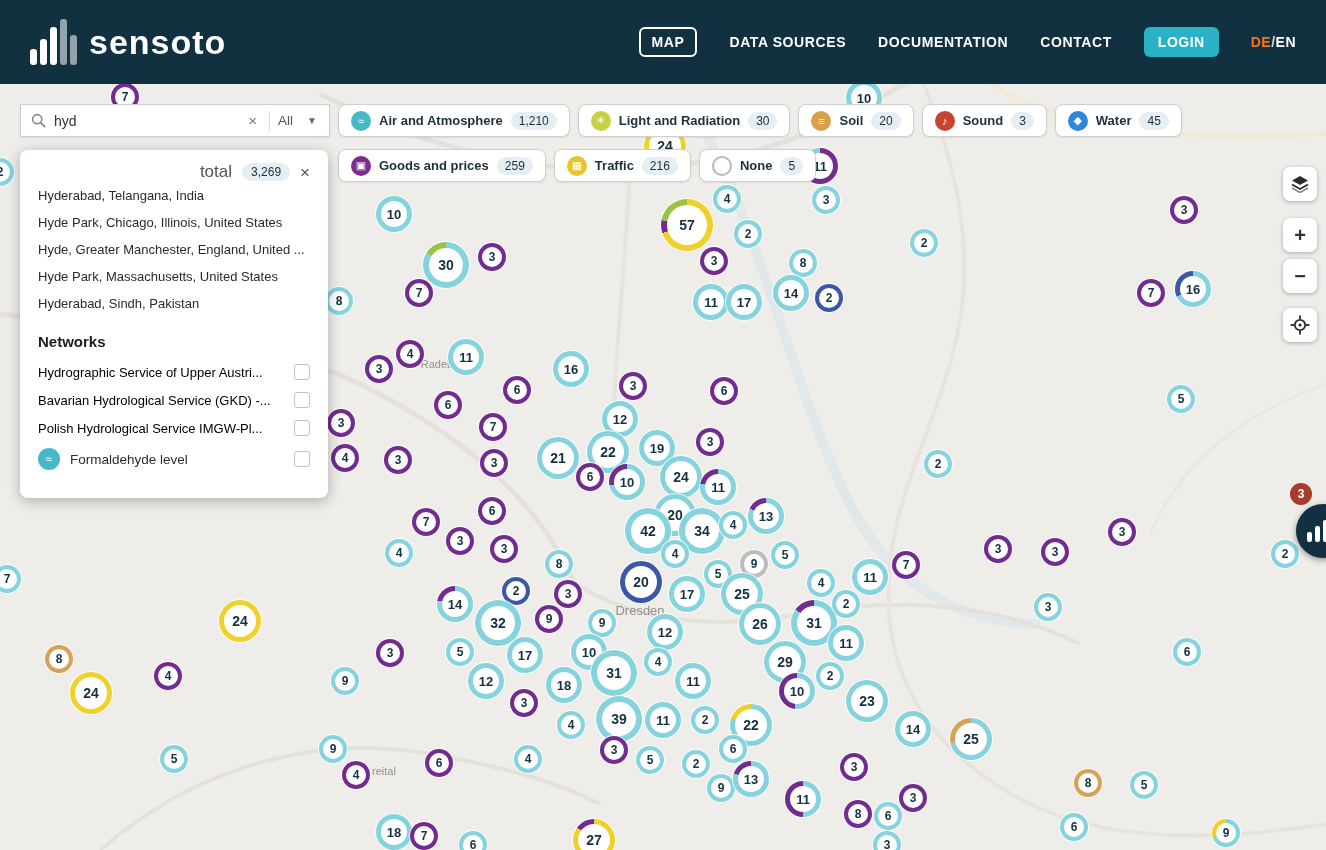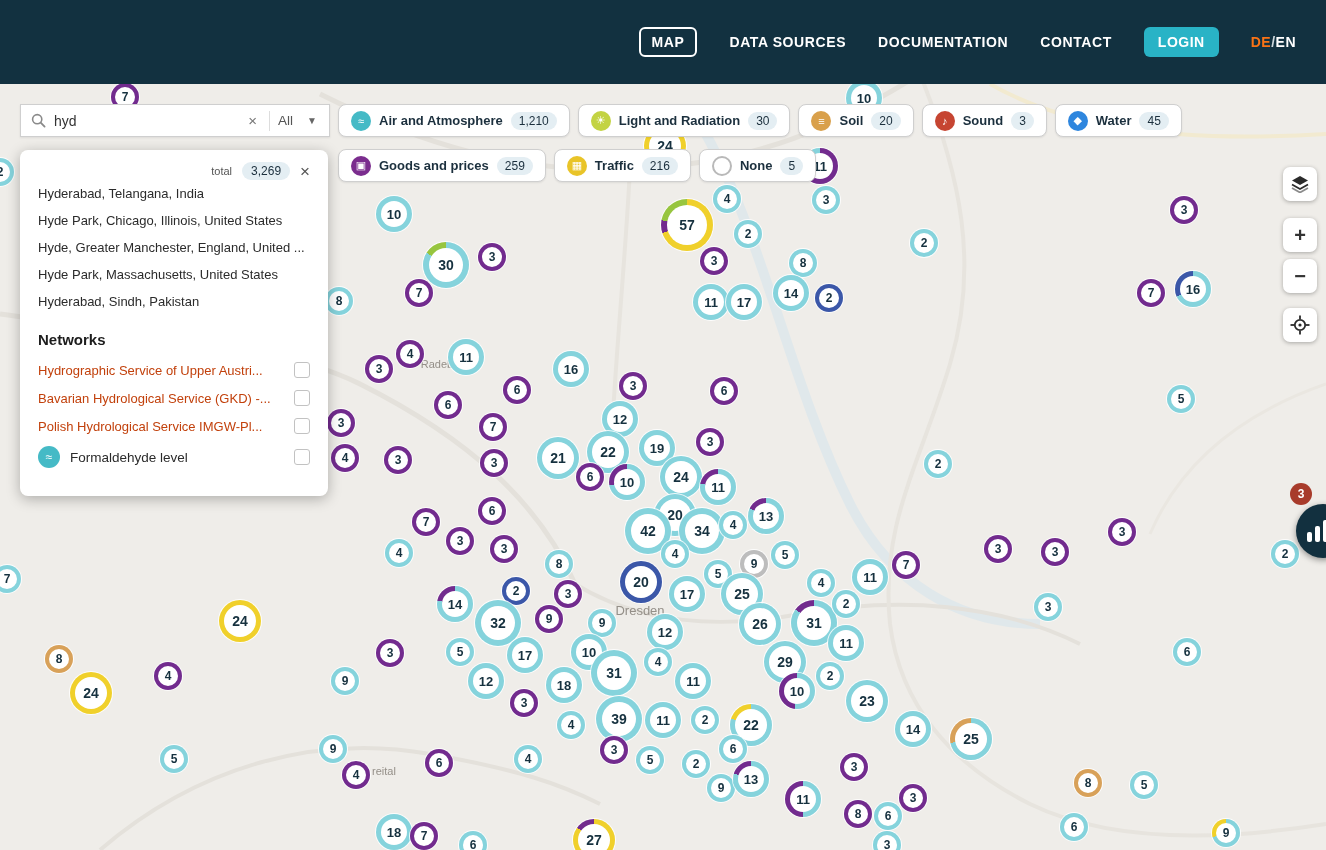--- a/index.html
+++ b/index.html
@@ -47,27 +47,27 @@
   #chips-row-1 { top:104px; }
   #chips-row-2 { top:149px; }
   .chip { display:inline-flex; align-items:center; gap:8px; background:#fff; border:1px solid #cfcfcf; border-radius:8px; padding:0 12px; height:33px; cursor:pointer; box-shadow:0 1px 2px rgba(0,0,0,.08); white-space:nowrap; }
   .chip-icon { width:20px; height:20px; border-radius:50%; display:flex; align-items:center; justify-content:center; color:#fff; font-size:11px; flex:none; }
   .chip-label { font-weight:bold; font-size:13px; color:#1b2f3d; }
   .chip-count { background:#e4eef3; border-radius:10px; padding:2px 8px; font-size:12px; color:#1b2f3d; }
 
   
   .results-panel { position:absolute; left:20px; top:150px; width:308px; background:#fff; border-radius:8px; box-shadow:0 3px 14px rgba(0,0,0,.28); padding:12px 18px 22px; z-index:30; }
   .panel-head { display:flex; align-items:center; justify-content:flex-end; gap:10px; }
-  .total-label { font-size:11px; color:#555; }
+  .total-label { font-size:17px; color:#555; }
   .total-badge { background:#e4eef3; border-radius:10px; padding:2px 9px; font-size:12px; color:#1b2f3d; }
   .panel-close { background:none; border:none; font-size:17px; color:#555; cursor:pointer; line-height:1; }
   .section-title { font-size:15px; font-weight:bold; color:#1d1d1d; margin:16px 0 8px; }
   .loc-item { font-size:13px; color:#2b2b2b; padding:6px 0; cursor:pointer; }
   .net-row { display:flex; align-items:center; justify-content:space-between; padding:6px 0; }
-  .net-label { font-size:13px; color:#c2410c; cursor:pointer; overflow:hidden; text-overflow:ellipsis; white-space:nowrap; max-width:245px; }
+  .net-label { font-size:13px; color:#000000; cursor:pointer; overflow:hidden; text-overflow:ellipsis; white-space:nowrap; max-width:245px; }
   .checkbox { width:16px; height:16px; border:1.5px solid #c2c2c2; border-radius:3px; background:#fff; cursor:pointer; flex:none; }
   .phen-row { display:flex; align-items:center; gap:10px; padding:6px 0; }
   .phen-icon { width:22px; height:22px; border-radius:50%; background:#45bac6; color:#fff; display:flex; align-items:center; justify-content:center; font-size:12px; flex:none; }
   .phen-label { font-size:13.5px; color:#2b2b2b; flex:1; }
 
   
   .map-btn { position:absolute; left:1283px; width:34px; height:34px; background:#fff; border:none; border-radius:7px; box-shadow:0 1px 4px rgba(0,0,0,.3); display:flex; align-items:center; justify-content:center; color:#333; cursor:pointer; z-index:40; font-size:20px; font-weight:bold; }
   #btn-layers { top:167px; }
   #btn-zoom-in { top:218px; }
   #btn-zoom-out { top:259px; }
@@ -517,20 +517,30 @@
     </div>
     <div class="marker" style="left: -7px; top: 565px; width: 28px; height: 28px; background: rgb(133, 211, 220);">
       <div class="marker-inner" style="width: 20px; height: 20px; font-size: 12px;">7</div>
     </div>
     <div class="marker" style="left: -14px; top: 158px; width: 28px; height: 28px; background: rgb(133, 211, 220);">
       <div class="marker-inner" style="width: 20px; height: 20px; font-size: 12px;">2</div>
     </div>
   </div>
 
 <div class="header">
+  <div class="logo">
+    <div class="logo-bars">
+        <i></i>
+        <i></i>
+        <i></i>
+        <i></i>
+        <i></i>
+      </div>
+    <span class="logo-text">sensoto</span>
+  </div>
   <div class="header-right">
     <div style="display:flex;align-items:center;gap:32px;">
         <div class="nav-item active">MAP</div>
         <div class="nav-item">DATA SOURCES</div>
         <div class="nav-item">DOCUMENTATION</div>
         <div class="nav-item">CONTACT</div>
       </div>
     <button class="login-btn">LOGIN</button>
     <div class="lang">
       <span class="de">DE</span><span class="sep">/</span><span class="en">EN</span>

